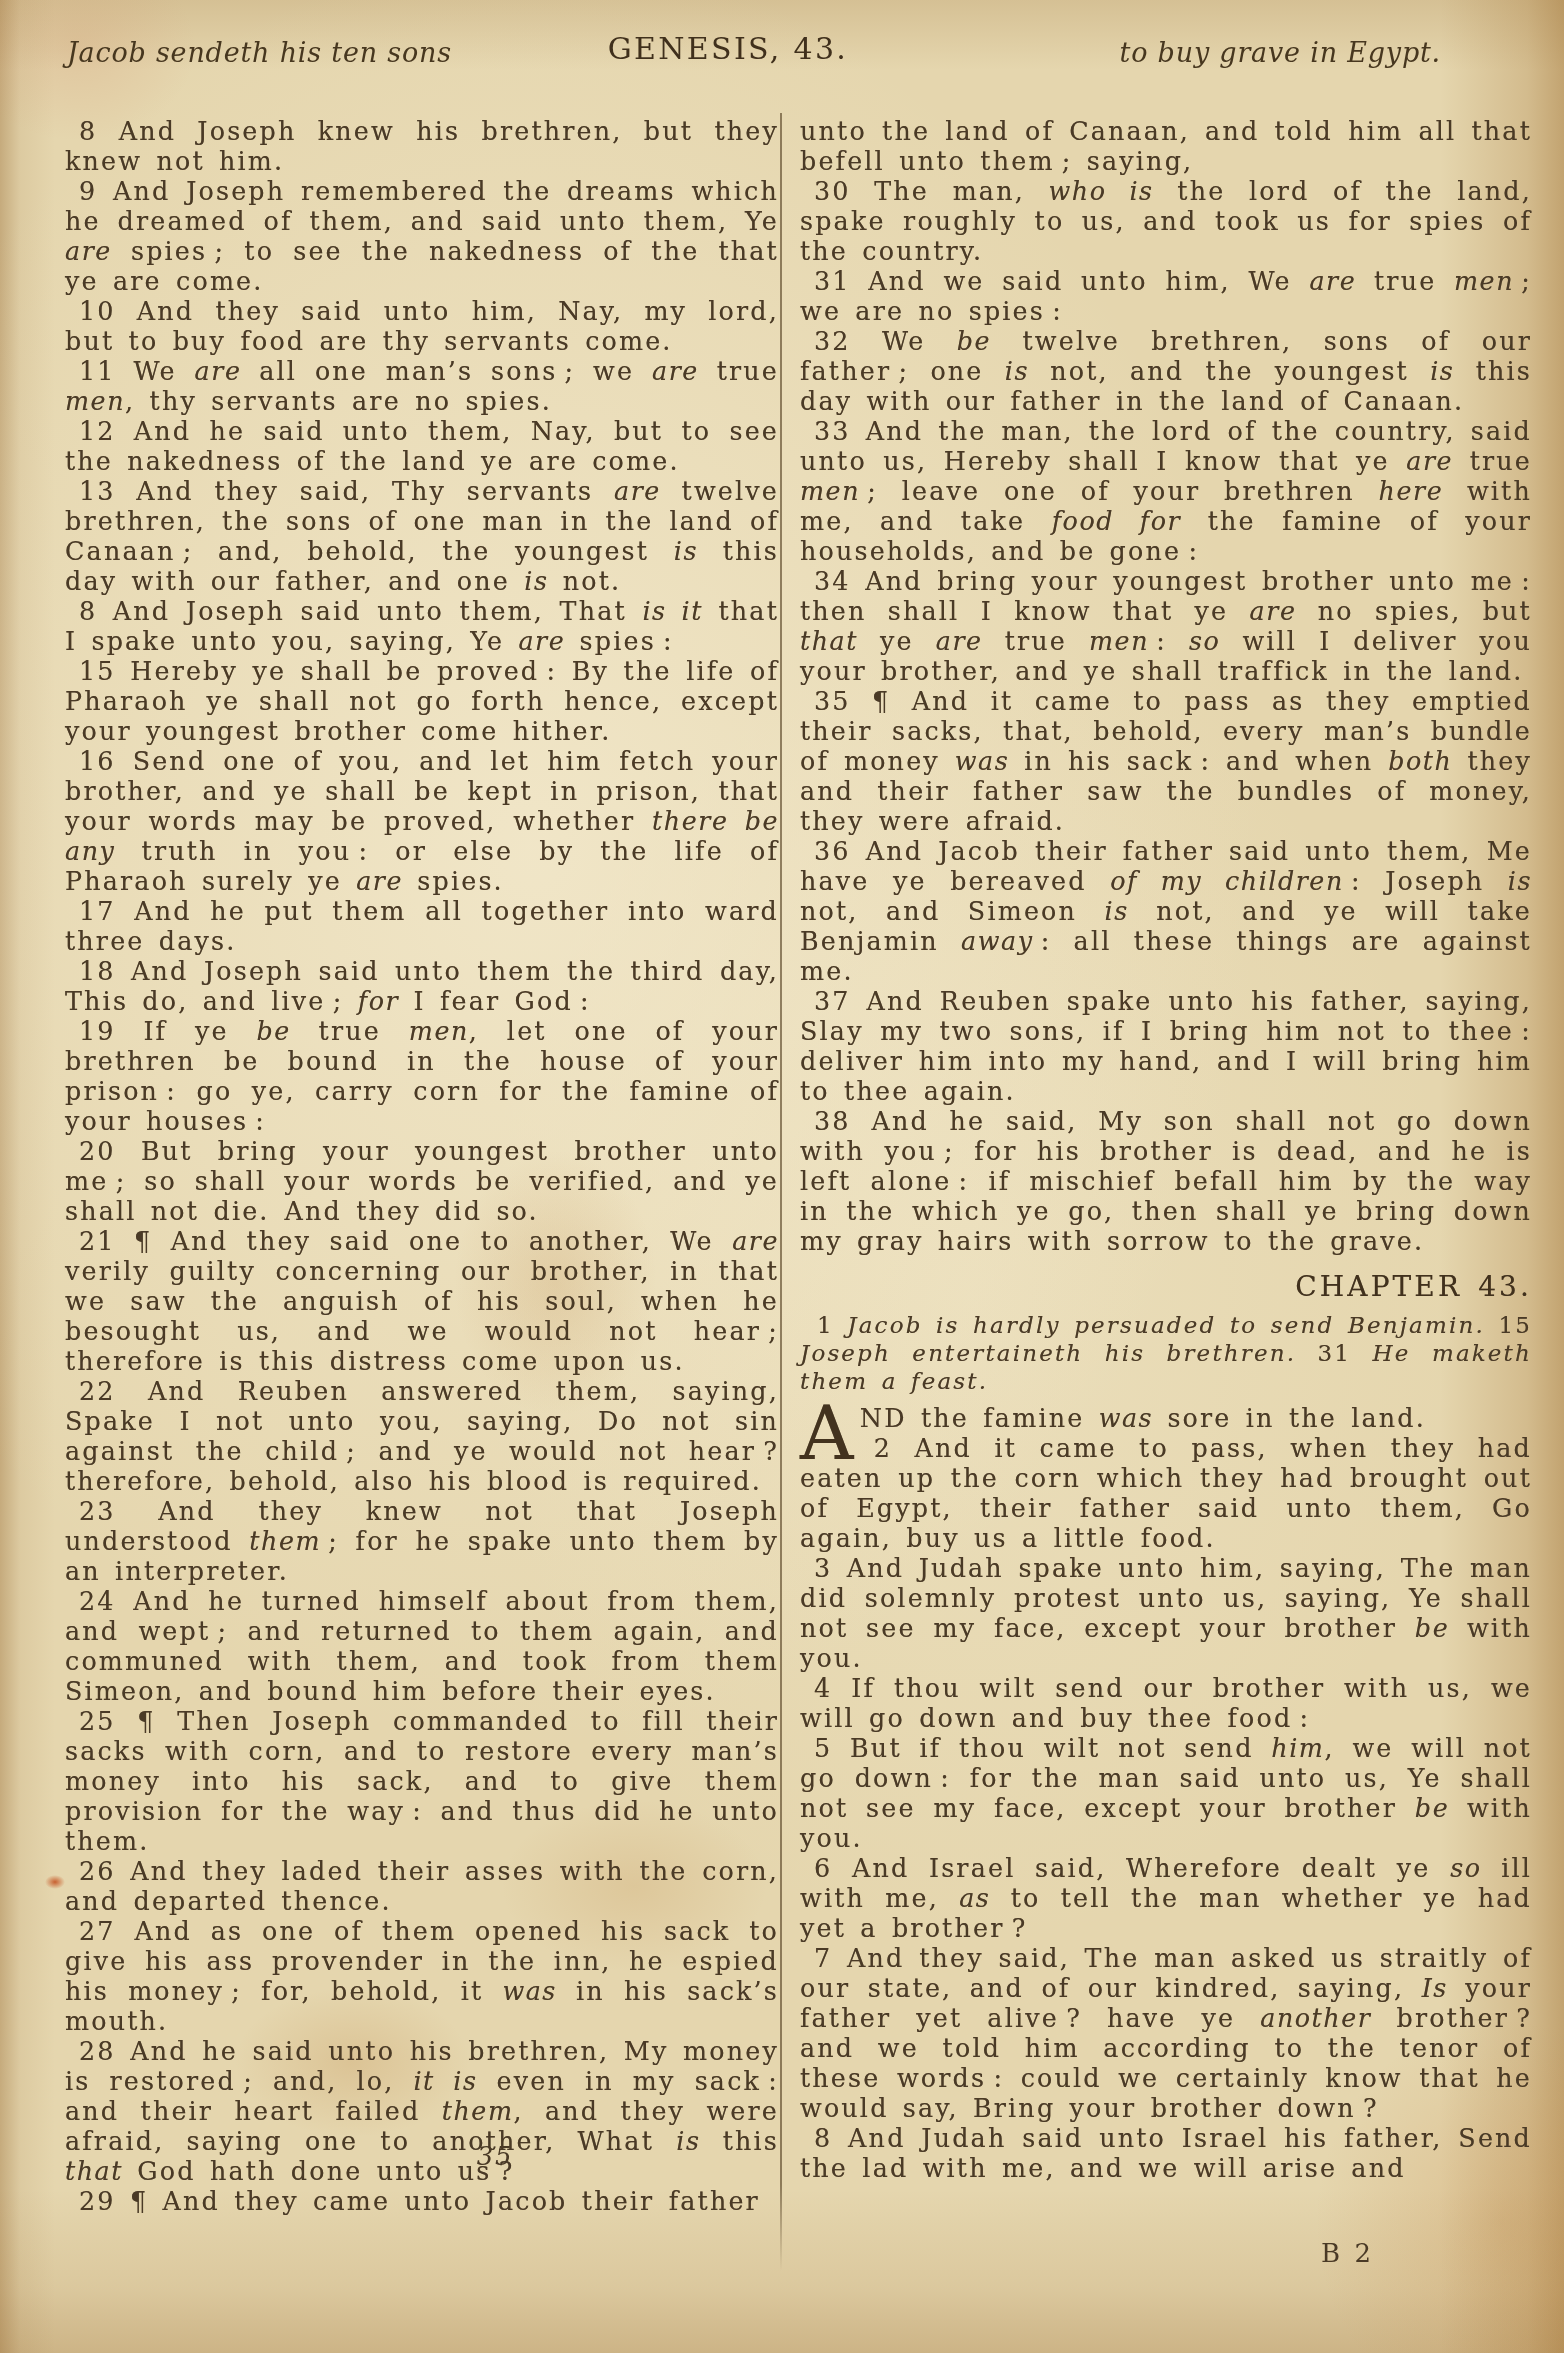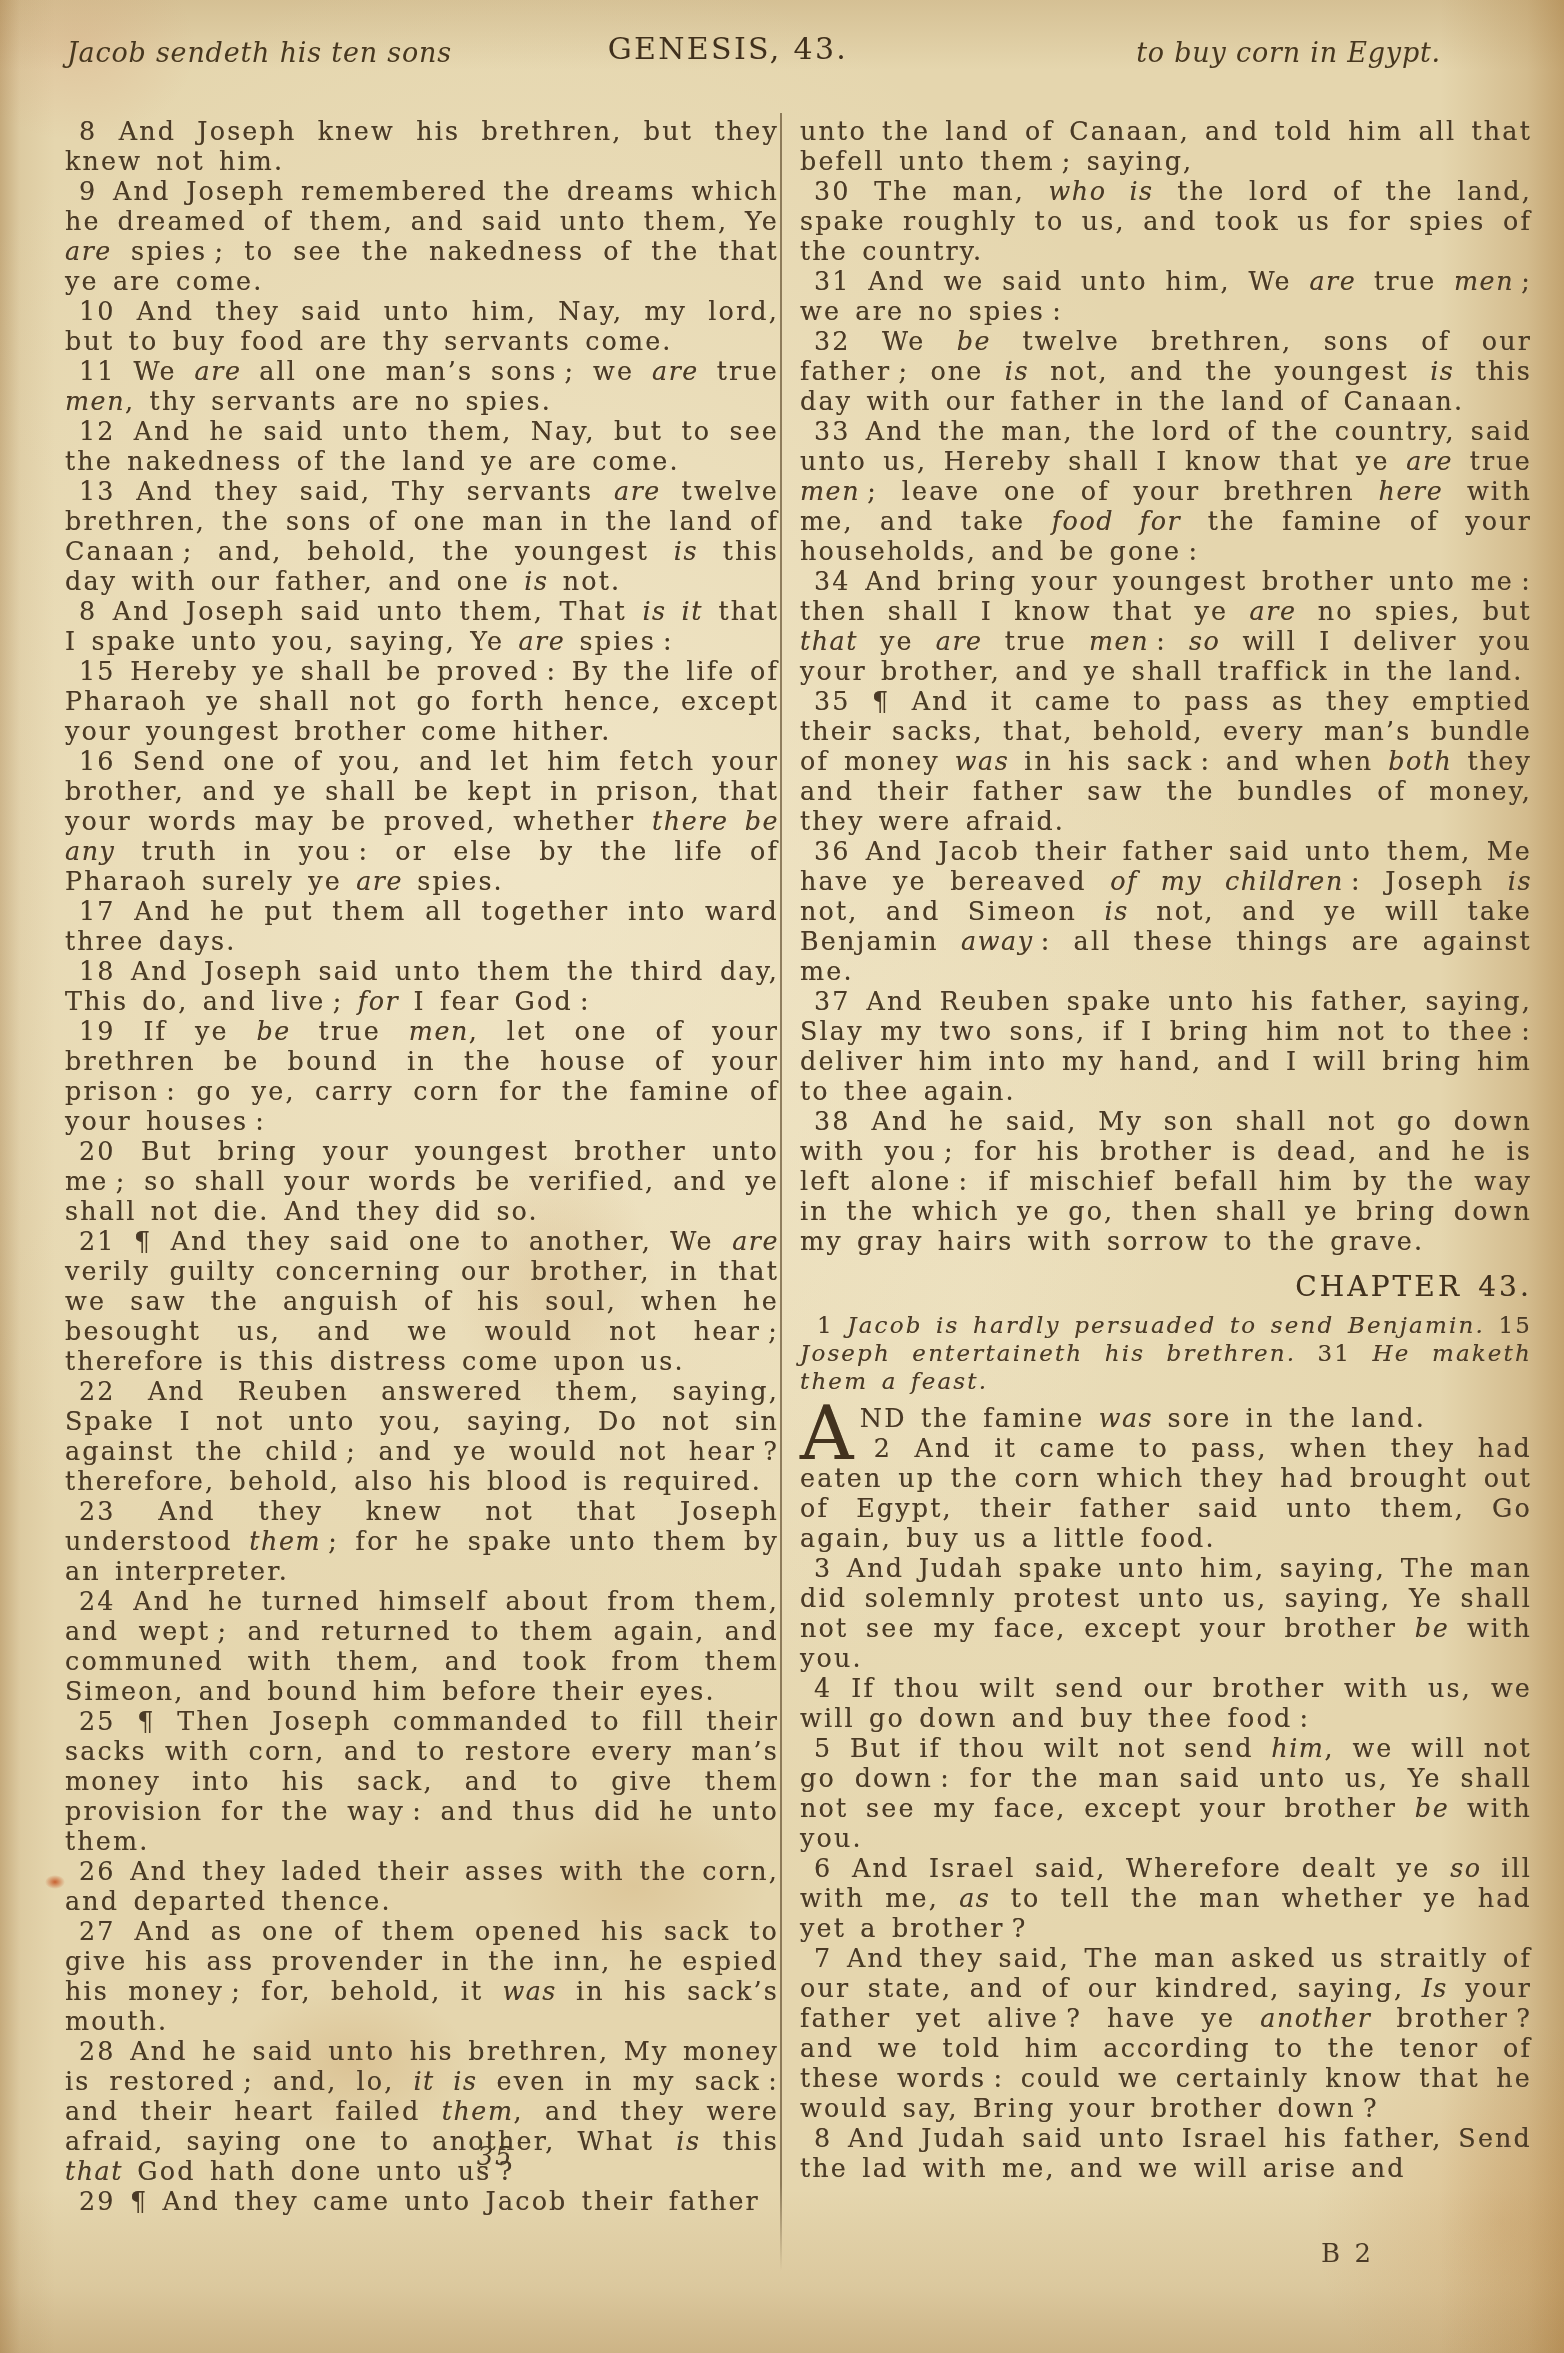--- a/index.html
+++ b/index.html
@@ -88,21 +88,21 @@
   <span class="stain stain-topleft"></span>
   <span class="stain stain-streak"></span>
   <span class="stain stain-sack"></span>
   <span class="stain stain-mouth"></span>
   <span class="stain stain-corner"></span>
   <span class="stain stain-reddot"></span>
 
   <div>
     <span class="h-left">Jacob sendeth his ten sons</span>
     <span class="h-center">GENESIS, 43.</span>
-    <span class="h-right">to buy corn in Egypt.</span>
+    <span class="h-right">to buy grave in Egypt.</span>
   </div>
 
   <div class="divider"></div>
 
   <div class="col col-left" id="left-verses">
       <p class="verse"><span>8 And Joseph knew his brethren, but they knew not him.</span></p>
       <p class="verse"><span>9 And Joseph remembered the dreams which he dreamed of them, and said unto them, Ye </span><i>are</i><span> spies ; to see the nakedness of the that ye are come.</span></p>
       <p class="verse"><span>10 And they said unto him, Nay, my lord, but to buy food are thy servants come.</span></p>
       <p class="verse"><span>11 We </span><i>are</i><span> all one man’s sons ; we </span><i>are</i><span> true </span><i>men</i><span>, thy servants are no spies.</span></p>
       <p class="verse"><span>12 And he said unto them, Nay, but to see the nakedness of the land ye are come.</span></p>

